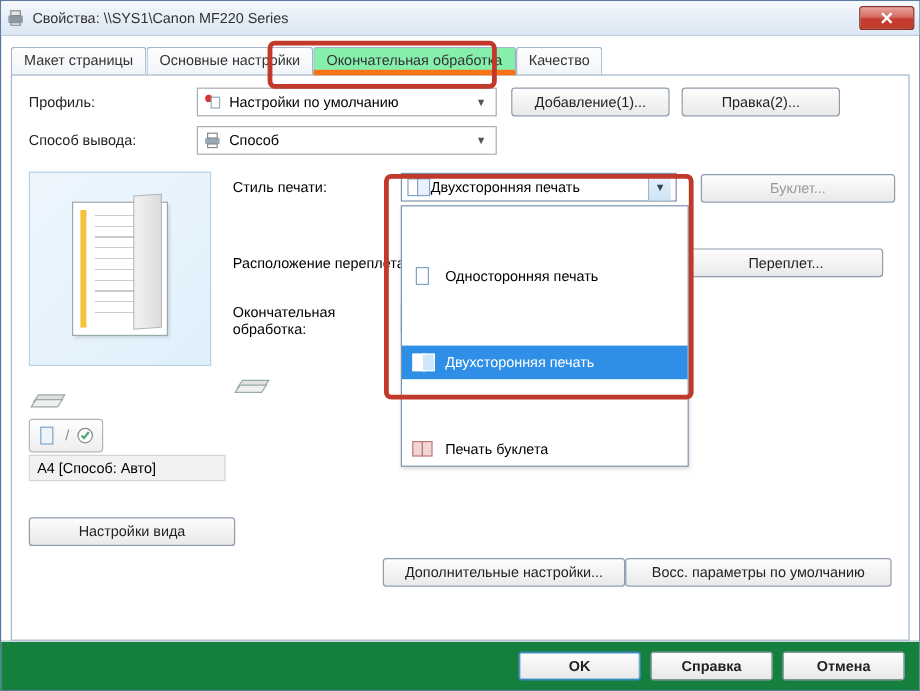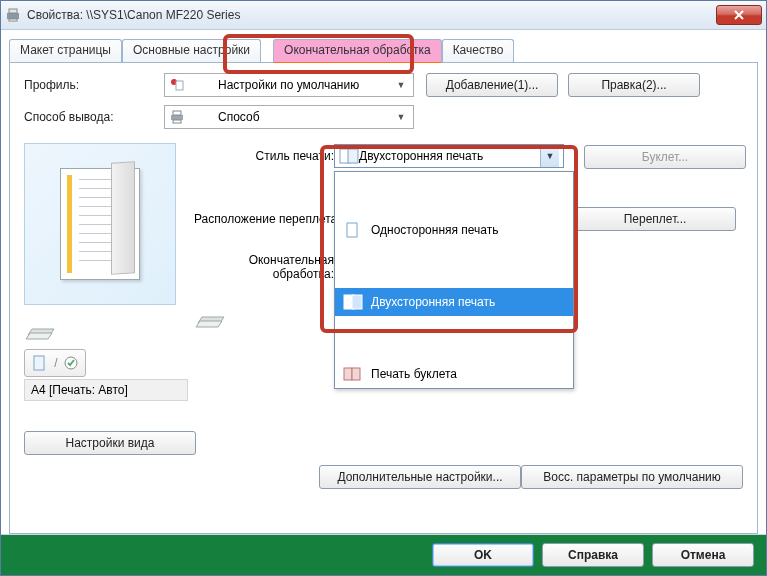--- a/index.html
+++ b/index.html
@@ -53,25 +53,24 @@
     border-bottom:none;
     background:linear-gradient(to bottom,#fdfdfe,#f0f4f8);
     padding:3px 10px;
     margin-right:0px;
     border-radius:3px 3px 0 0;
     position:relative;
     top:1px;
     color:#333;
   }
   .tab.active {
-    background:#f9a8d4;
+    background:#86efac;
     z-index:2;
     top:1px;
-    border-bottom:1px solid #f97316;
-    margin-left:12px;
+    border-bottom:5px solid #f97316;
   }
   .hl-red {
     border:4px solid #c0392b;
     border-radius:6px;
     position:absolute;
     pointer-events:none;
     z-index:50;
   }
   .hl-tab { left:223px; top:34px; width:183px; height:32px; }
   .hl-dropdown { left:320px; top:145px; width:250px; height:180px; }
@@ -90,21 +89,21 @@
   .combo {
     flex:1;
     height:22px;
     border:1px solid #abadb3;
     background:#fff;
     display:flex; align-items:center;
     padding:0 4px; max-width:240px;
     position:relative;
   }
   .combo .icon { width:16px; height:16px; margin-right:6px; display:inline-flex; align-items:center; justify-content:center;}
-  .combo .txt { flex:1;margin-left:27px; }
+  .combo .txt { flex:1; }
   .combo .arrow {
     width:16px; height:100%;
     display:flex; align-items:center; justify-content:center;
     font-size:9px; color:#555;
   }
   .btn {
     height:22px; min-width:110px;
     background:linear-gradient(to bottom,#fdfdfd,#e9e9e9);
     border:1px solid #8e9bab; border-radius:3px;
     display:inline-flex; align-items:center; justify-content:center;
@@ -147,21 +146,21 @@
     background:linear-gradient(to bottom,#fdfdfd,#eee);
     border-radius:3px;
     display:flex; align-items:center; justify-content:center; gap:6px;
   }
   .status-line {
     background:#f1f1f1; border:1px solid #d6d6d6;
     padding:3px 6px; width:150px; margin-top:2px;
   }
   .settings-col { flex:1; position:relative; }
   .field-row { display:flex; align-items:center; margin-bottom:22px; }
-  .field-lbl { width:140px;text-align:right; }
+  .field-lbl { width:140px; }
   .wide-combo {
     width:220px; height:22px; border:1px solid #7a92ac; background:#fff;
     display:flex; align-items:center; padding:0 4px;
   }
   .wide-combo .arrow-btn {
     width:18px; height:100%; margin-left:auto;
     background:linear-gradient(to bottom,#e8f1fb,#cfe3f6);
     border-left:1px solid #9fb6cc;
     display:flex; align-items:center; justify-content:center;
     font-size:9px; color:#345;
@@ -281,21 +280,21 @@
         <div class="toolbar-icons">
           <svg width="16" height="16">
               <rect x="2" y="1" width="10" height="14" fill="#eef4fb" stroke="#7fa3c6"></rect>
             </svg>
           <span style="color:#888;">/</span>
           <svg width="14" height="14">
               <circle cx="7" cy="7" r="6" fill="#fff" stroke="#888"></circle>
               <path d="M4 7 L6 9 L10 4" stroke="#5a7" fill="none" stroke-width="2"></path>
             </svg>
         </div>
-        <div class="status-line">A4 [Печать: Авто]</div>
+        <div class="status-line">A4 [Способ: Авто]</div>
         <div style="height:30px;"></div>
         <div class="btn" style="min-width:150px;">Настройки вида</div>
       </div>
 
       <div class="settings-col">
 
         <div class="field-row" style="position:relative;">
           <div class="field-lbl">Стиль печати:</div>
           <div class="wide-combo">
             <span class="item-icon">

